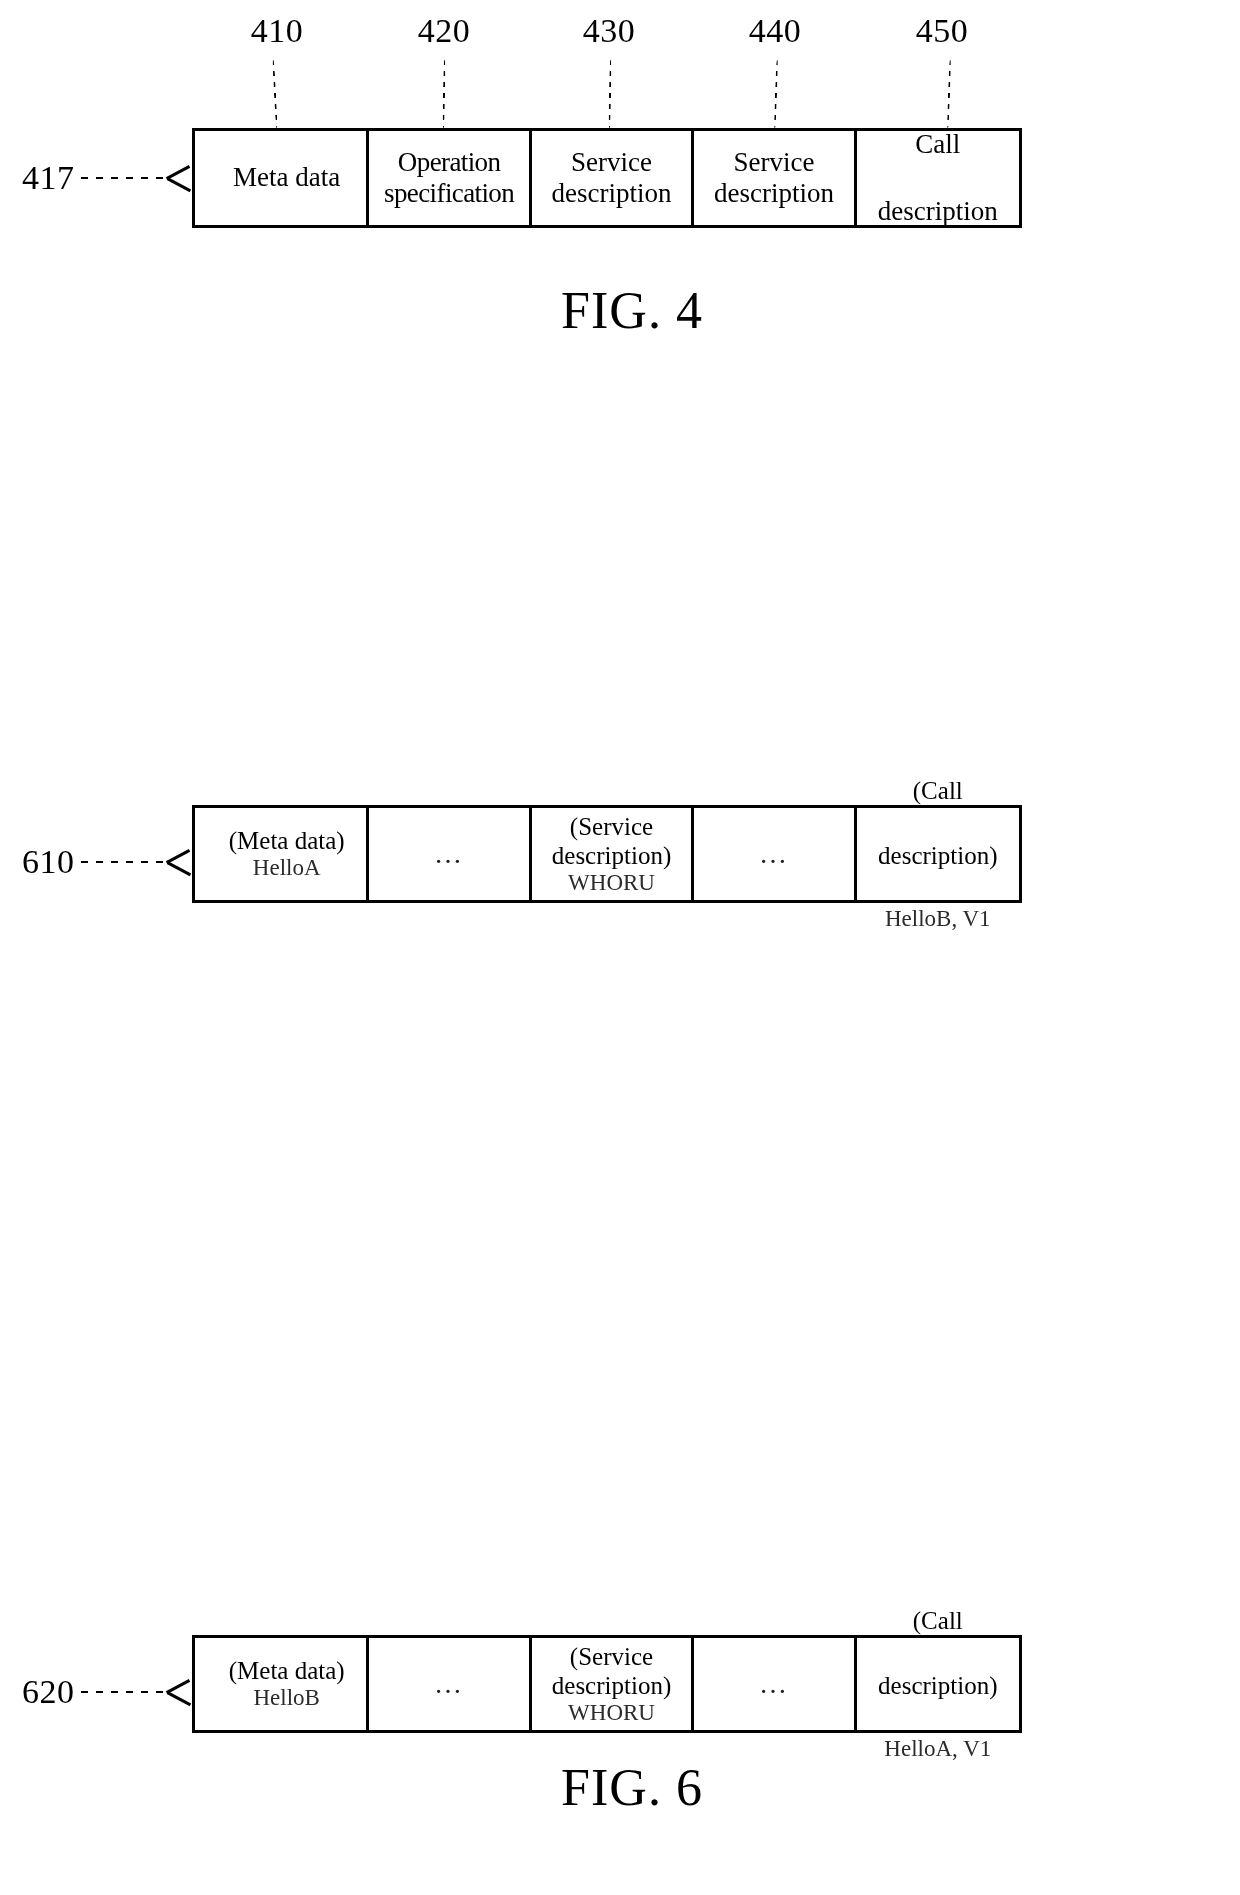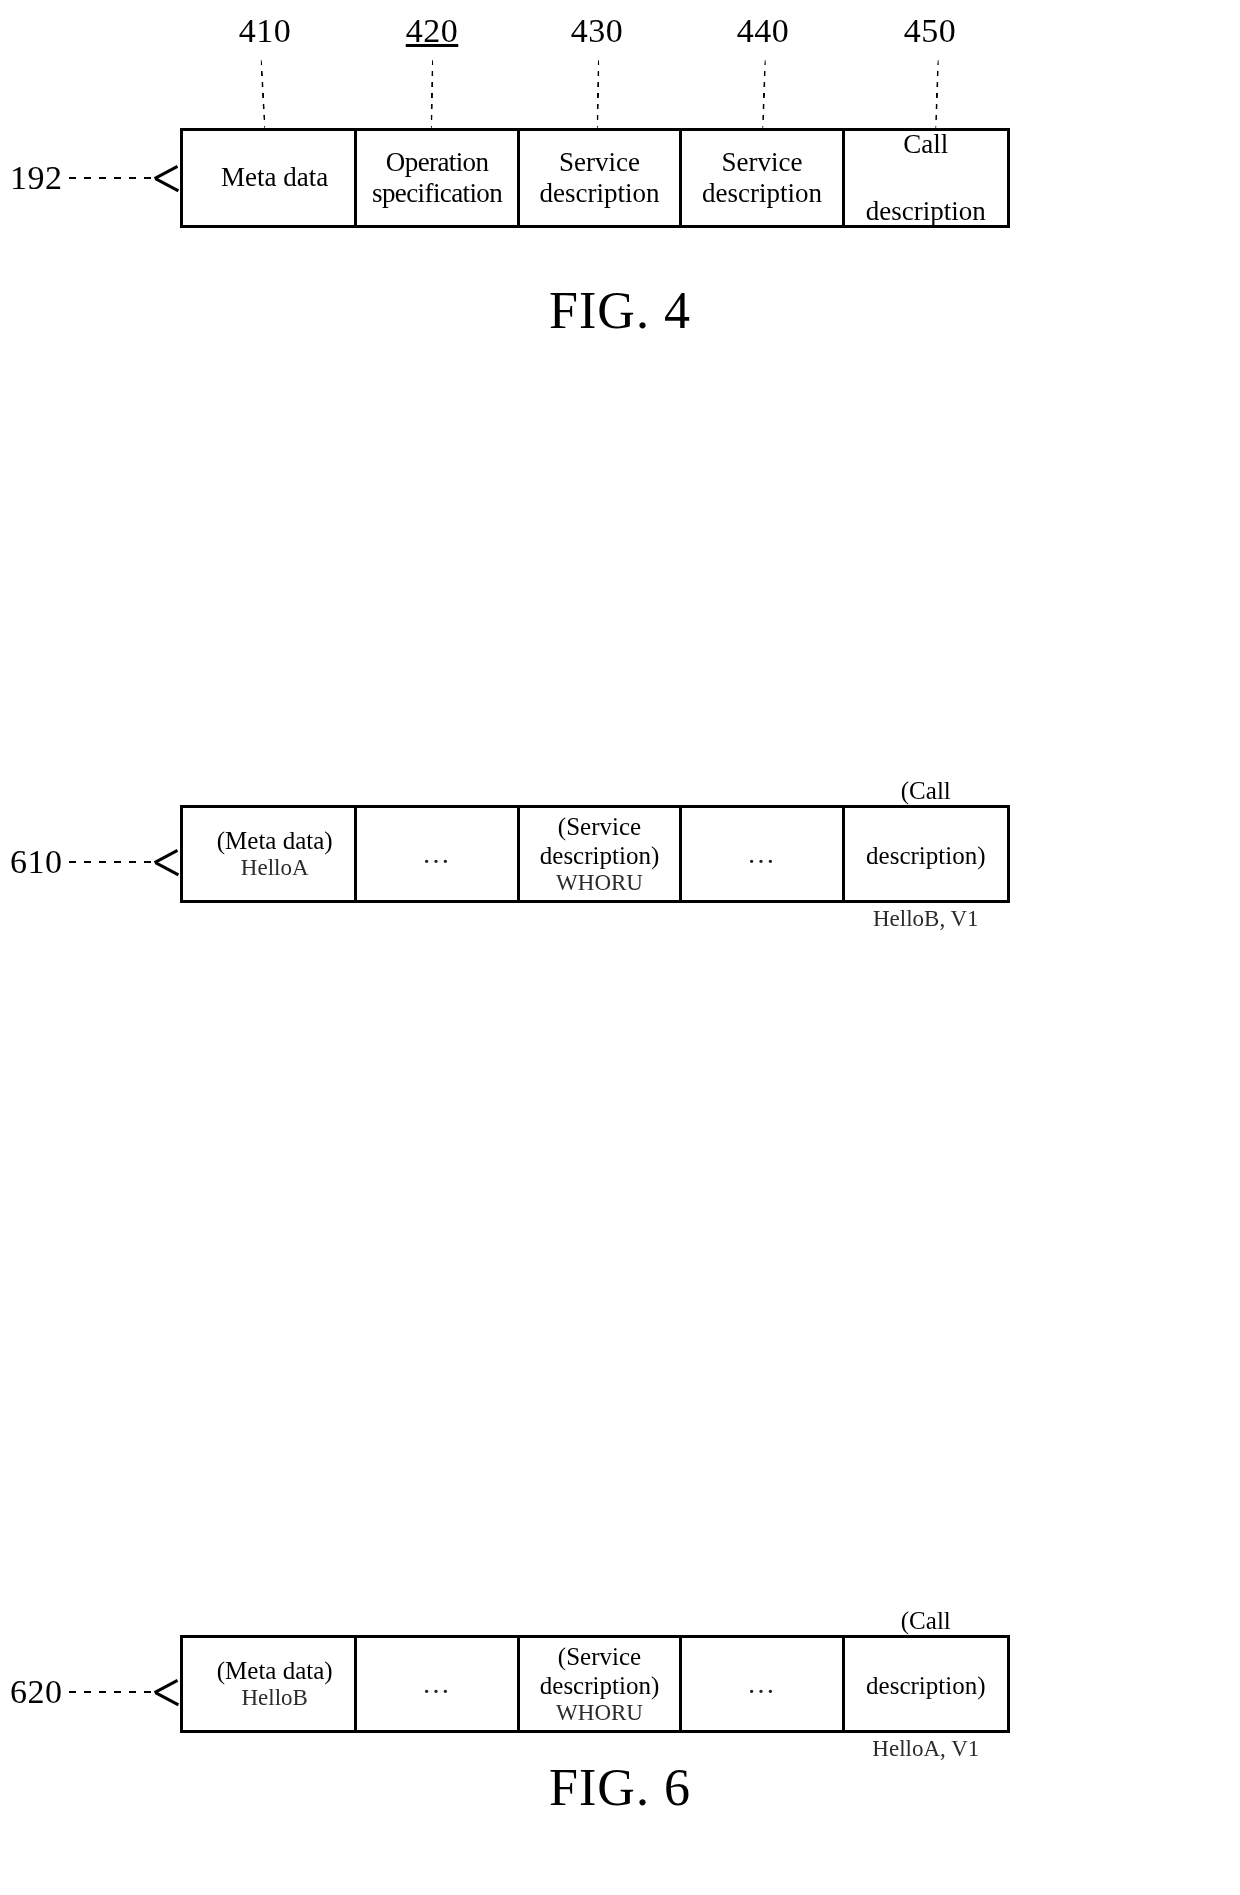--- a/index.html
+++ b/index.html
@@ -11,21 +11,21 @@
     width: 1240px;
     height: 1895px;
     position: relative;
     font-family: "Liberation Serif", "DejaVu Serif", serif;
     color: #000000;
     overflow: hidden;
   }
 
   .sheet {
     position: absolute;
-    left: 0; top: 0;
+    left: 12px; top: 0;
     width: 1075px;
     height: 1895px;
   }
 
   
   .figure {
     position: absolute;
     left: 0;
     width: 1240px;
   }
@@ -151,34 +151,34 @@
 </style>
 </head>
 <body>
 
 <div class="sheet">
 
   <div class="figure" style="top:0px; height:320px;">
 
     <div class="callouts">
       <span class="callout-num" style="left:265px; top:14px;">410</span>
-      <span class="callout-num" style="left:432px; top:14px;text-decoration:underline;">420</span>
+      <span class="callout-num" style="left:432px; top:14px;">420</span>
       <span class="callout-num" style="left:597px; top:14px;">430</span>
       <span class="callout-num" style="left:763px; top:14px;">440</span>
       <span class="callout-num" style="left:930px; top:14px;">450</span>
 
       <span class="leader bend" style="left:262px; top:60px; height:68px; transform:rotate(-3deg);"></span>
       <span class="leader bend" style="left:431px; top:60px; height:68px; transform:rotate(1deg);"></span>
       <span class="leader bend" style="left:597px; top:60px; height:68px; transform:rotate(1deg);"></span>
       <span class="leader bend" style="left:763px; top:60px; height:68px; transform:rotate(2deg);"></span>
       <span class="leader bend" style="left:936px; top:60px; height:68px; transform:rotate(2deg);"></span>
     </div>
 
     <div class="pointer" style="left:10px; top:158px;">
-      <span class="pnum">192</span>
+      <span class="pnum">417</span>
       <span class="dashline" style="width:88px;"></span>
       <span class="arrowhead"></span>
     </div>
 
     <div class="strip f4" style="left:180px; top:128px; width:830px; height:100px;">
       <div class="cell" style="width:166px;">
         <span class="line">Meta data</span>
       </div>
       <div class="cell tight" style="width:166px;">
         <span class="line">Operation</span>

